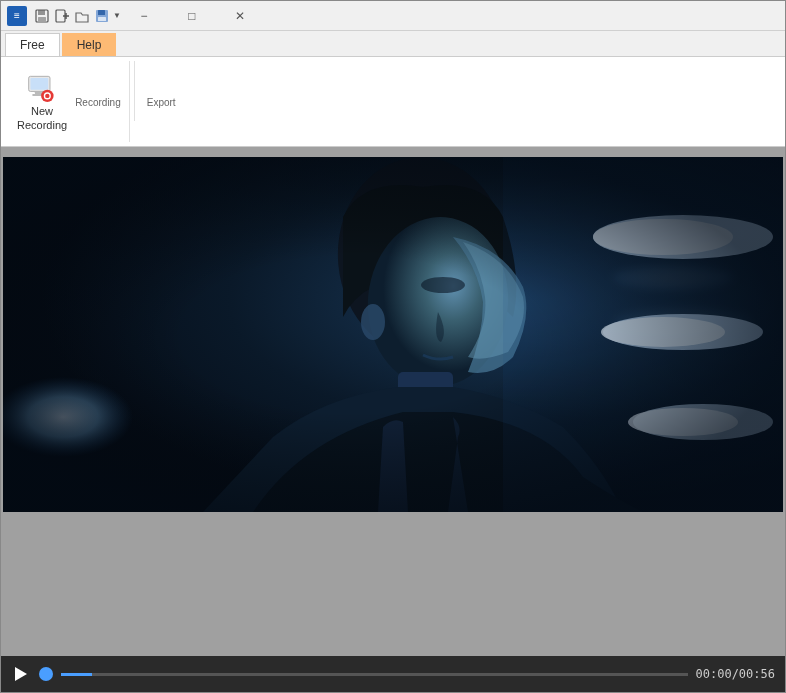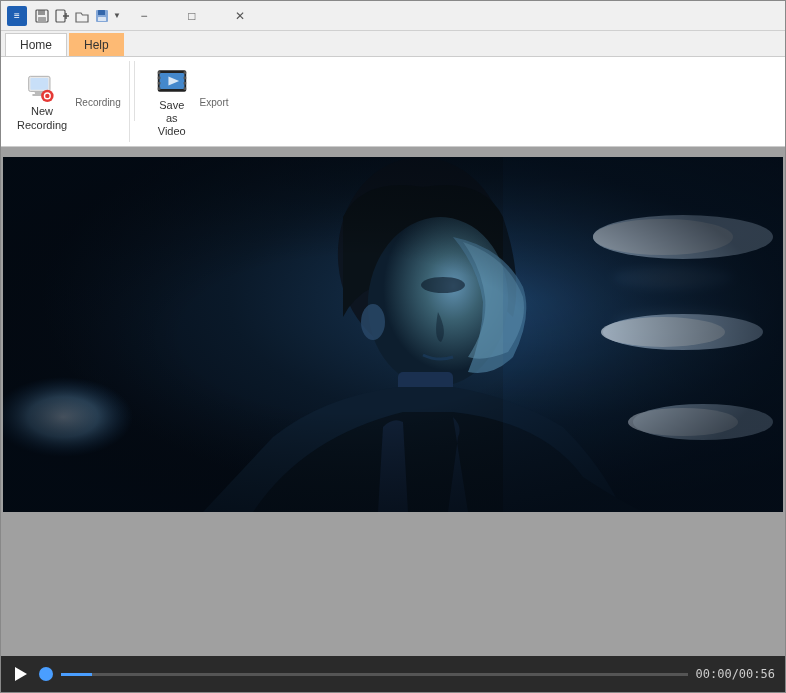--- a/index.html
+++ b/index.html
@@ -334,21 +334,21 @@
       <div class="qa-dropdown">▼</div>
     </div>
     <div class="title-bar-controls">
       <div class="tb-btn">−</div>
       <div class="tb-btn">□</div>
       <div class="tb-btn close">✕</div>
     </div>
   </div>
 
   <div class="ribbon-tabs">
-    <div class="ribbon-tab active">Home</div>
+    <div class="ribbon-tab active">Free</div>
     <div class="ribbon-tab">Help</div>
   </div>
 
   <div class="ribbon">
 
     <div class="ribbon-group">
       <div class="ribbon-group-items">
 
         <div class="ribbon-btn">
           <div class="icon">
@@ -369,41 +369,20 @@
 
       </div>
       <div class="ribbon-group-label">Recording</div>
     </div>
 
     <div class="separator-line"></div>
 
     <div class="ribbon-group">
       <div class="ribbon-group-items">
 
-        <div class="ribbon-btn">
-          <div class="icon">
-            <svg width="36" height="36" viewBox="0 0 36 36">
-
-              <rect x="2" y="6" width="32" height="24" rx="2" fill="#222"></rect>
-              <rect x="4" y="9" width="28" height="18" rx="1" fill="#4488cc"></rect>
-
-              <rect x="2" y="7" width="3" height="3" rx="0.5" fill="#555"></rect>
-              <rect x="2" y="13" width="3" height="3" rx="0.5" fill="#555"></rect>
-              <rect x="2" y="19" width="3" height="3" rx="0.5" fill="#555"></rect>
-              <rect x="2" y="25" width="3" height="3" rx="0.5" fill="#555"></rect>
-              <rect x="31" y="7" width="3" height="3" rx="0.5" fill="#555"></rect>
-              <rect x="31" y="13" width="3" height="3" rx="0.5" fill="#555"></rect>
-              <rect x="31" y="19" width="3" height="3" rx="0.5" fill="#555"></rect>
-              <rect x="31" y="25" width="3" height="3" rx="0.5" fill="#555"></rect>
-
-              <polygon points="14,13 14,23 26,18" fill="white" opacity="0.8"></polygon>
-            </svg>
-          </div>
-          <div class="btn-label">Save as<br>Video</div>
-        </div>
 
       </div>
       <div class="ribbon-group-label">Export</div>
     </div>
 
   </div>
 
   <div class="main-content">
 
     <div class="video-container">

